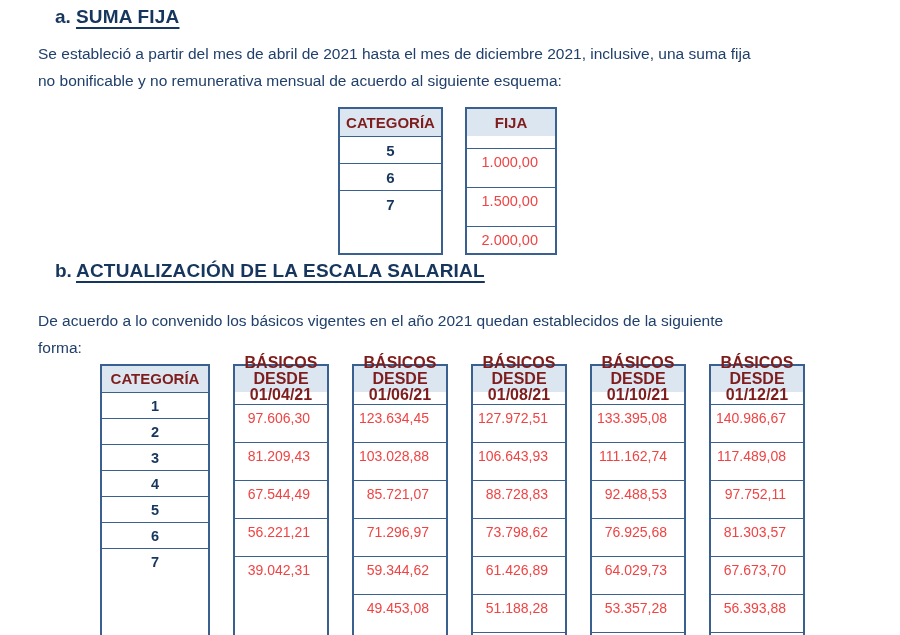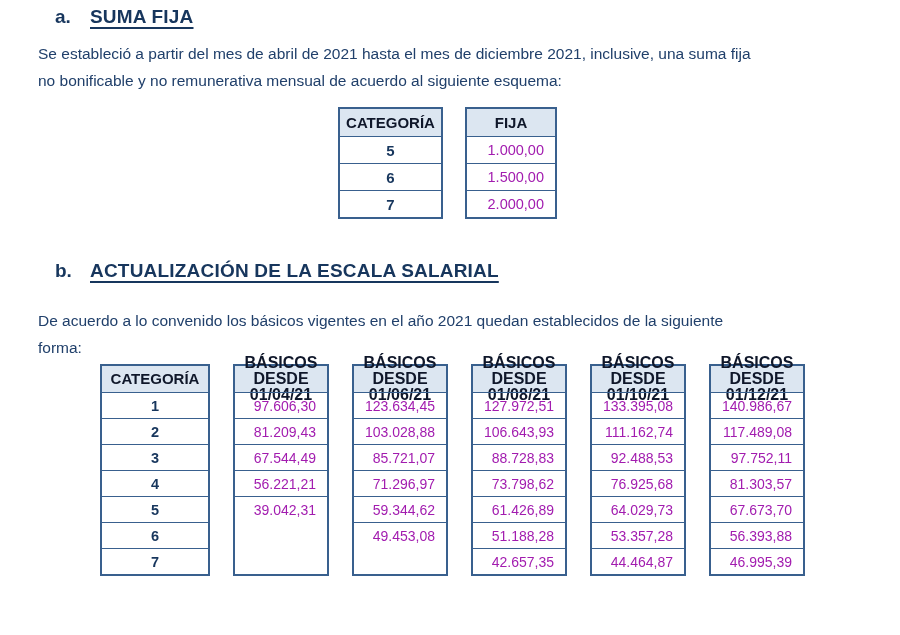--- a/index.html
+++ b/index.html
@@ -4,41 +4,41 @@
 <style>
   html,body { margin:0; padding:0; background:#ffffff; }
   .page {
     position:relative; width:900px; height:635px; background:#ffffff;
     font-family:"Liberation Sans", sans-serif; color:#1f3864; overflow:hidden;
   }
   
   .heading { position:absolute; display:flex; align-items:baseline; font-weight:bold; font-size:19px; color:#17365d; }
   .heading .list-label { min-width:18px; }
   .heading .title {
-    margin-left:17px; text-decoration:underline;
+    margin-left:3px; text-decoration:underline;
     text-decoration-thickness:2px; text-underline-offset:4px; letter-spacing:.2px;
   }
   
   .para {
     position:absolute; font-size:15.5px; line-height:27px;
     white-space:pre-line; color:#21406b;
   }
   
   .tbl { position:absolute; display:flex; }
   .col-block {
     display:flex; flex-direction:column;
     border:2px solid #39608e; background:#ffffff; box-sizing:border-box;
   }
   .cell { display:flex; align-items:center; box-sizing:border-box; }
   .cell + .cell { border-top:1px solid #39608e; }
   .hdr {
     background:#dce6f1; font-weight:bold; justify-content:center;
-    text-align:center; color:#0f172a;
+    text-align:center; color:#7f1d1d;
   }
-  .num { justify-content:flex-end; padding-right:11px; font-size:14px; color:#a21caf; }
+  .num { justify-content:flex-end; padding-right:17px; font-size:14px; color:#ef4444;margin-top:12px; }
   .cat { justify-content:center; font-weight:bold; color:#17365d; }
 
   
   .t1 .hdr  { height:27px; font-size:15px; }
   .t1 .cell { height:27px; }
   .t1 .cat  { font-size:15px; }
   .t1 .num  { font-size:14.5px; }
   .t1-col-cat   { width:105px; }
   .t1-col-monto { width:92px; margin-left:22px; }
 

